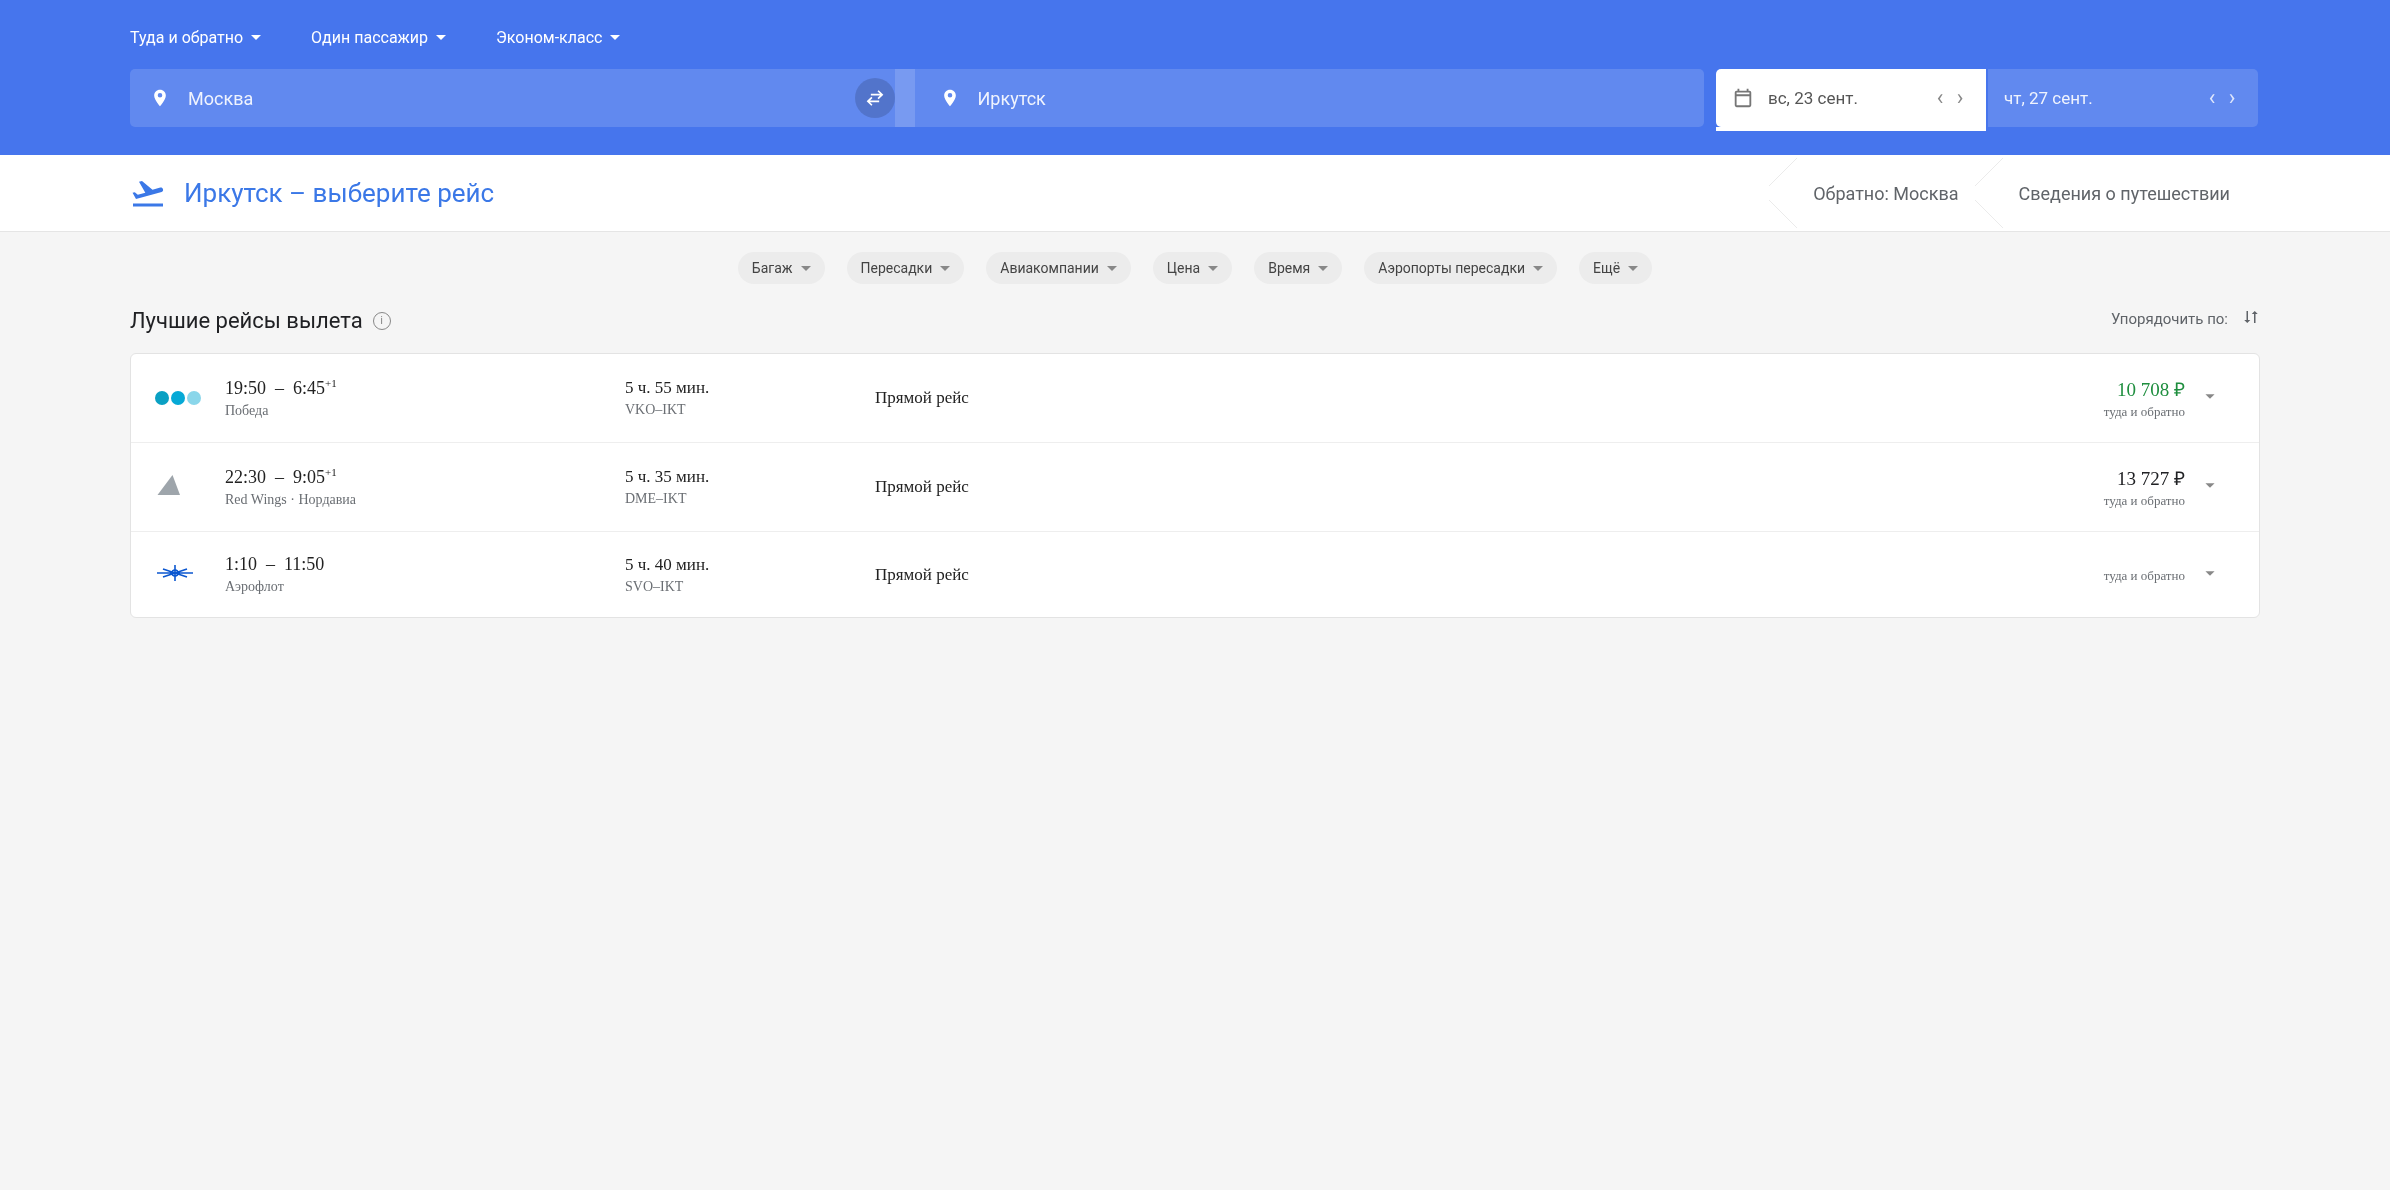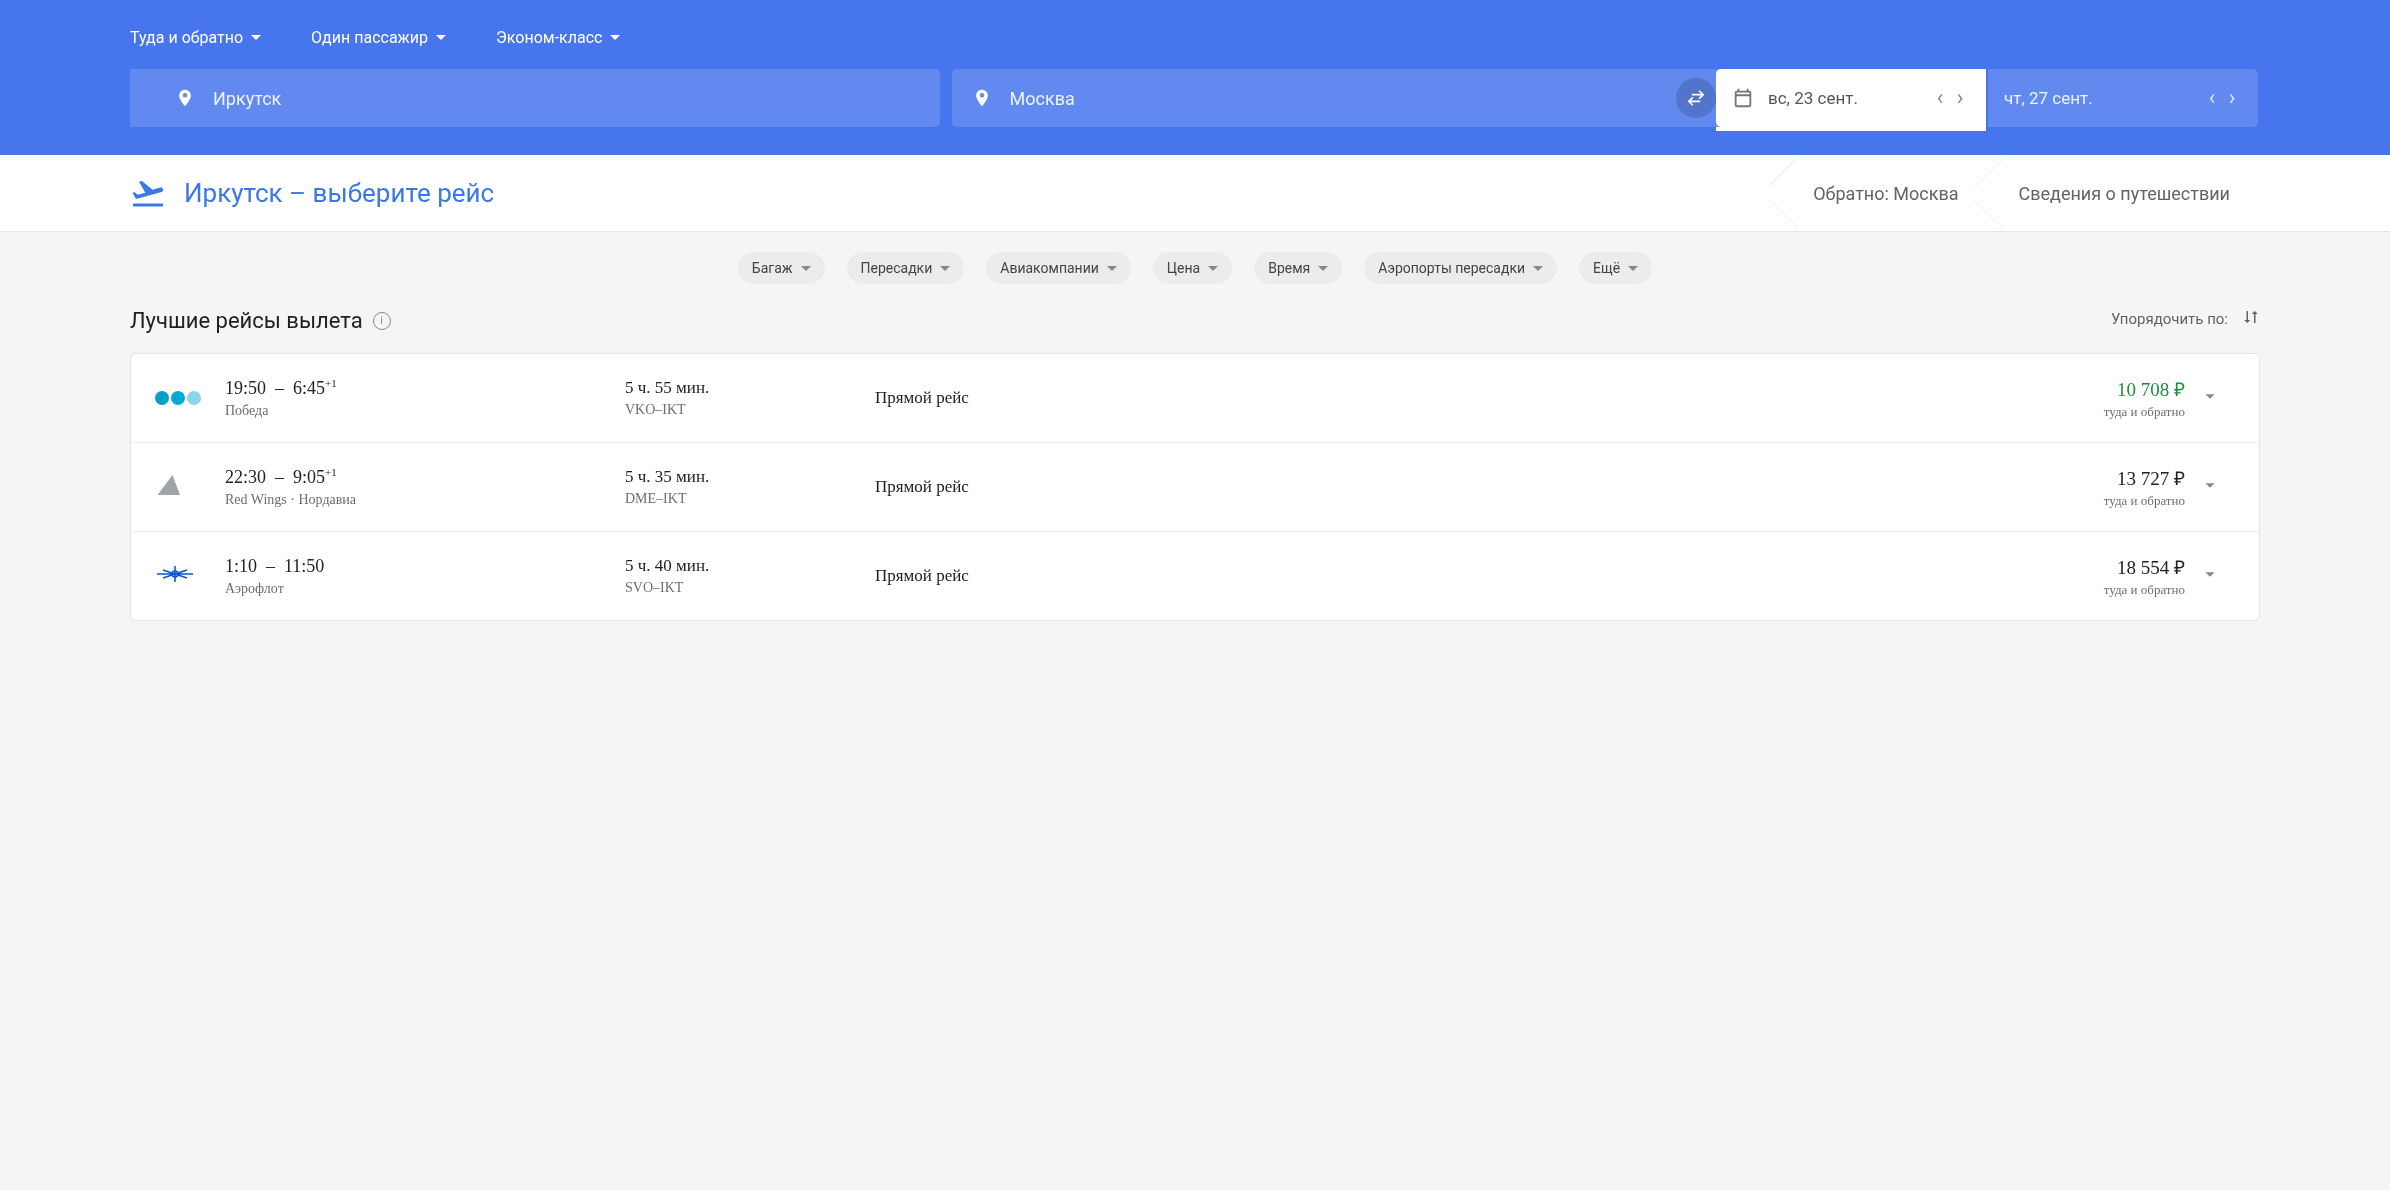--- a/index.html
+++ b/index.html
@@ -92,37 +92,37 @@
     <div class="dropdown-trip">
       <span>Один пассажир</span>
       <span class="caret-white"></span>
     </div>
     <div class="dropdown-trip">
       <span>Эконом-класс</span>
       <span class="caret-white"></span>
     </div>
   </div>
   <div class="header-row2">
-    <div class="loc-box loc-to">
-      <svg class="pin" viewBox="0 0 24 24">
-          <path d="M12 2C8 2 5 5 5 9c0 5 7 13 7 13s7-8 7-13c0-4-3-7-7-7zm0 9.5A2.5 2.5 0 1 1 12 6a2.5 2.5 0 0 1 0 5.5z"></path>
-        </svg>
-      <span class="loc-text">Иркутск</span>
-    </div>
     <div class="loc-box loc-from">
       <svg class="pin" viewBox="0 0 24 24">
           <path d="M12 2C8 2 5 5 5 9c0 5 7 13 7 13s7-8 7-13c0-4-3-7-7-7zm0 9.5A2.5 2.5 0 1 1 12 6a2.5 2.5 0 0 1 0 5.5z"></path>
         </svg>
       <span class="loc-text">Москва</span>
       <div class="swap">
         <svg viewBox="0 0 24 24">
             <path d="M7 7h11l-3-3 1.4-1.4L22 8l-5.6 5.4L15 12l3-3H7V7zm10 10H6l3 3-1.4 1.4L2 16l5.6-5.4L9 12l-3 3h11v2z"></path>
           </svg>
       </div>
     </div>
+    <div class="loc-box loc-to">
+      <svg class="pin" viewBox="0 0 24 24">
+          <path d="M12 2C8 2 5 5 5 9c0 5 7 13 7 13s7-8 7-13c0-4-3-7-7-7zm0 9.5A2.5 2.5 0 1 1 12 6a2.5 2.5 0 0 1 0 5.5z"></path>
+        </svg>
+      <span class="loc-text">Иркутск</span>
+    </div>
     <div class="date-box active">
       <svg viewBox="0 0 24 24">
           <path d="M19 4h-1V2h-2v2H8V2H6v2H5a2 2 0 0 0-2 2v14a2 2 0 0 0 2 2h14a2 2 0 0 0 2-2V6a2 2 0 0 0-2-2zm0 16H5V10h14v10zM5 8V6h14v2H5z"></path>
         </svg>
       <span class="date-text">вс, 23 сент.</span>
       <span class="chev">‹</span>
       <span class="chev">›</span>
     </div>
     <div class="date-box secondary">
       <span class="date-text">чт, 27 сент.</span>
@@ -246,21 +246,20 @@
         <div class="timecol">
           <div class="times">1:10 &nbsp;–&nbsp; 11:50</div>
           <div class="airline">Аэрофлот</div>
         </div>
         <div class="durcol">
           <div class="dur">5 ч. 40 мин.</div>
           <div class="route">SVO–IKT</div>
         </div>
         <div class="stopcol">Прямой рейс</div>
         <div class="pricecol">
-          <div class="price ">18 554 ₽</div>
           <div class="tripk">туда и обратно</div>
         </div>
         <div class="expand"><svg viewBox="0 0 24 24">
             <path d="M7 10l5 5 5-5z"></path>
           </svg></div>
       </div>
     </div>
 </div>
 
 </body></html>

